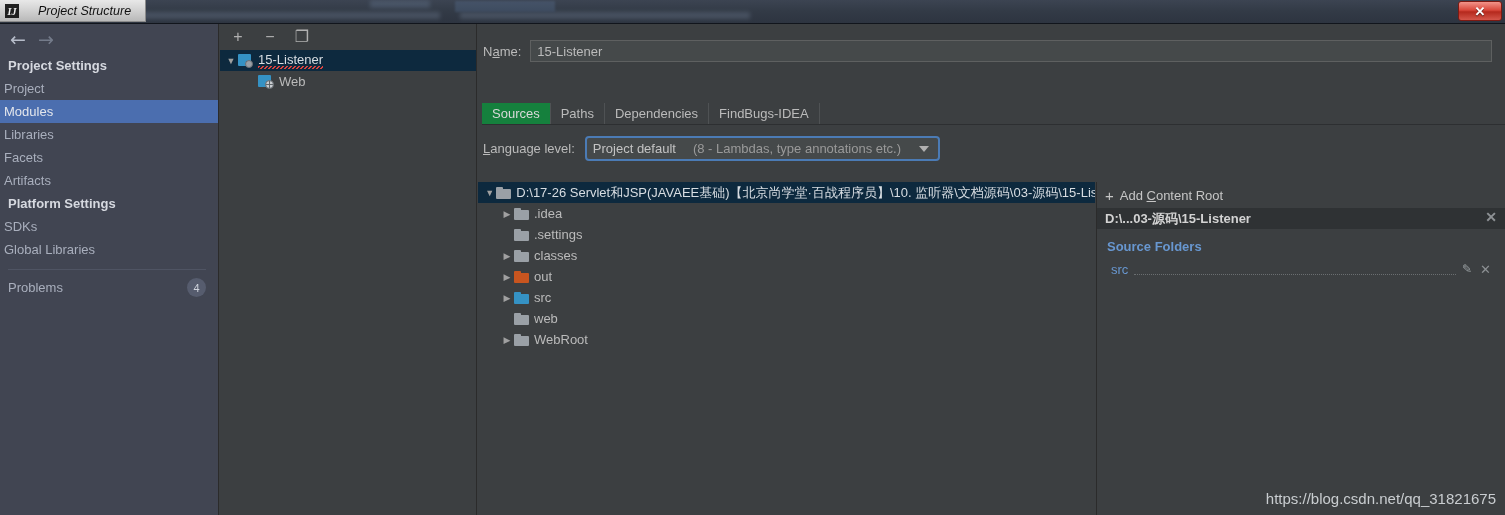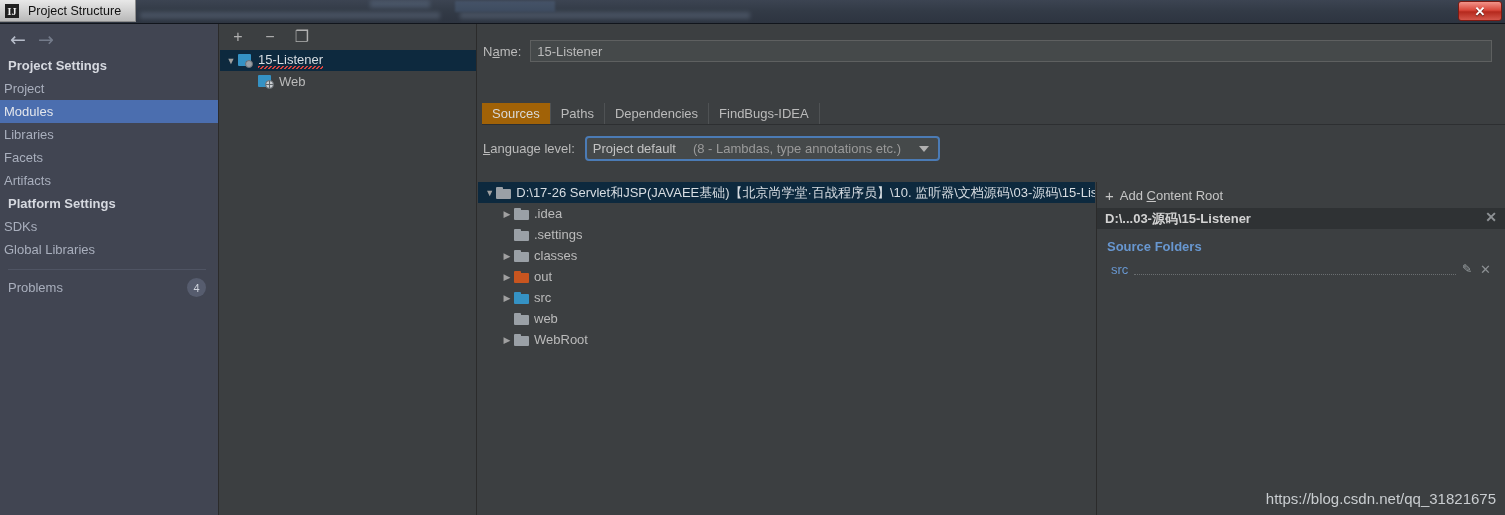--- a/index.html
+++ b/index.html
@@ -21,25 +21,25 @@
   .ghost{
     position:absolute; top:0; left:0; width:1505px; height:24px;
     opacity:.20; overflow:hidden;
   }
   .ghost .g1{position:absolute;left:140px;top:12px;width:300px;height:7px;background:#9fb3cf;filter:blur(2px);}
   .ghost .g2{position:absolute;left:460px;top:12px;width:290px;height:7px;background:#9fb3cf;filter:blur(2px);}
   .ghost .g3{position:absolute;left:455px;top:1px;width:100px;height:11px;background:#6f93c6;filter:blur(1px);}
   .ghost .g4{position:absolute;left:370px;top:0px;width:60px;height:8px;background:#8aa4c8;filter:blur(2px);}
 
   .title-tab{
-    position:absolute; left:0; top:0; height:22px; padding:0 14px 0 28px;
+    position:absolute; left:0; top:0; height:22px; padding:0 14px 0 38px;
     display:flex; align-items:center;
     background:linear-gradient(to bottom,#e8e8e8 0%,#cfcfcf 55%,#b9b9b9 100%);
     color:#101010; font-size:12.5px;
-    border-right:1px solid #8b8b8b; border-bottom:1px solid #8b8b8b;
+    border-right:1px solid #8b8b8b; border-bottom:1px solid #8b8b8b;font-style:italic;
   }
   .title-icon{
     position:absolute; left:5px; top:4px; width:14px; height:14px;
     background:#202020; color:#f0f0f0; font-size:10px; font-weight:bold;
     display:flex; align-items:center; justify-content:center;
     font-family:"Liberation Serif", serif;
   }
   .closebtn{
     position:absolute; right:3px; top:1px; width:44px; height:20px;
     background:linear-gradient(to bottom,#f2948a 0%,#d9483b 45%,#b5291d 55%,#d4564a 100%);
@@ -141,21 +141,21 @@
 
   .tabs{
     position:absolute; left:4px; top:79px; width:1023px; height:22px;
     border-bottom:1px solid #2d2f31; display:flex; align-items:flex-end;
   }
   .tab{
     height:21px; padding:0 10px; display:flex; align-items:center;
     font-size:13px; color:#bbbbbb; cursor:pointer;
     border-right:1px solid #4f5254;
   }
-  .tab.sel{ background:#a16207; color:#d8d8d8; }
+  .tab.sel{ background:#15803d; color:#d8d8d8; }
 
   .lvlrow{ position:absolute; left:5px; top:112px; display:flex; align-items:center; }
   .combo{
     margin-left:10px; width:355px; height:25px;
     background:#45494a; border:2px solid #4b7bb5; border-radius:4px;
     display:flex; align-items:center; padding:0 6px; position:relative;
     color:#c3c3c3; font-size:13px; cursor:pointer;
   }
   .combo .dim{ color:#9a9a9a; }
   .carat{

